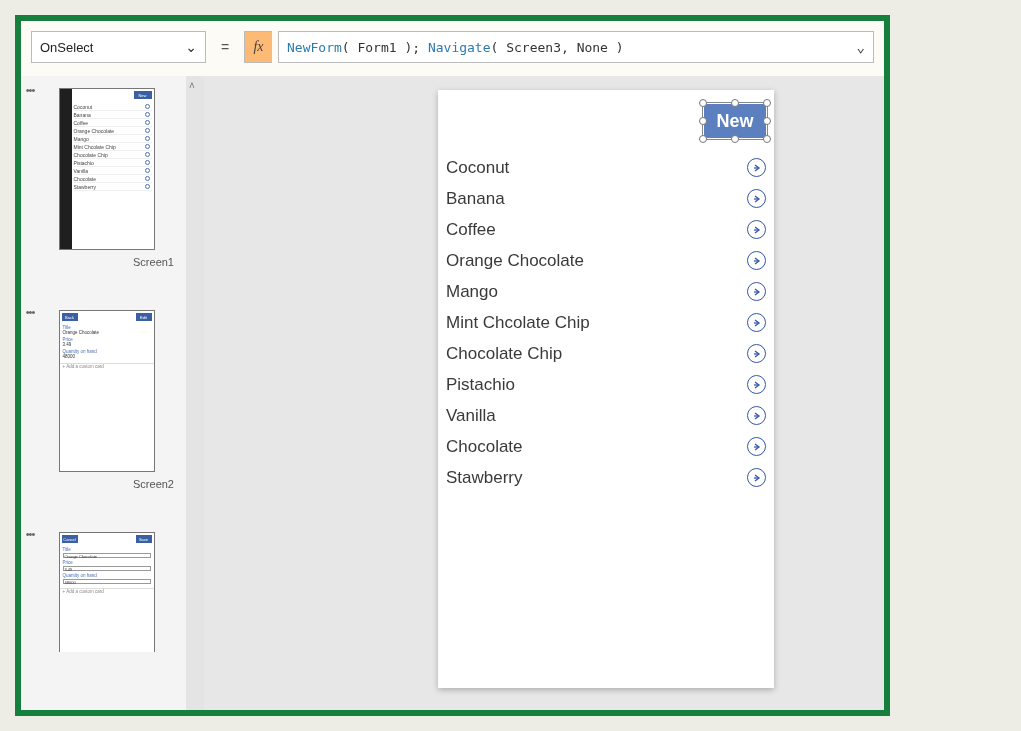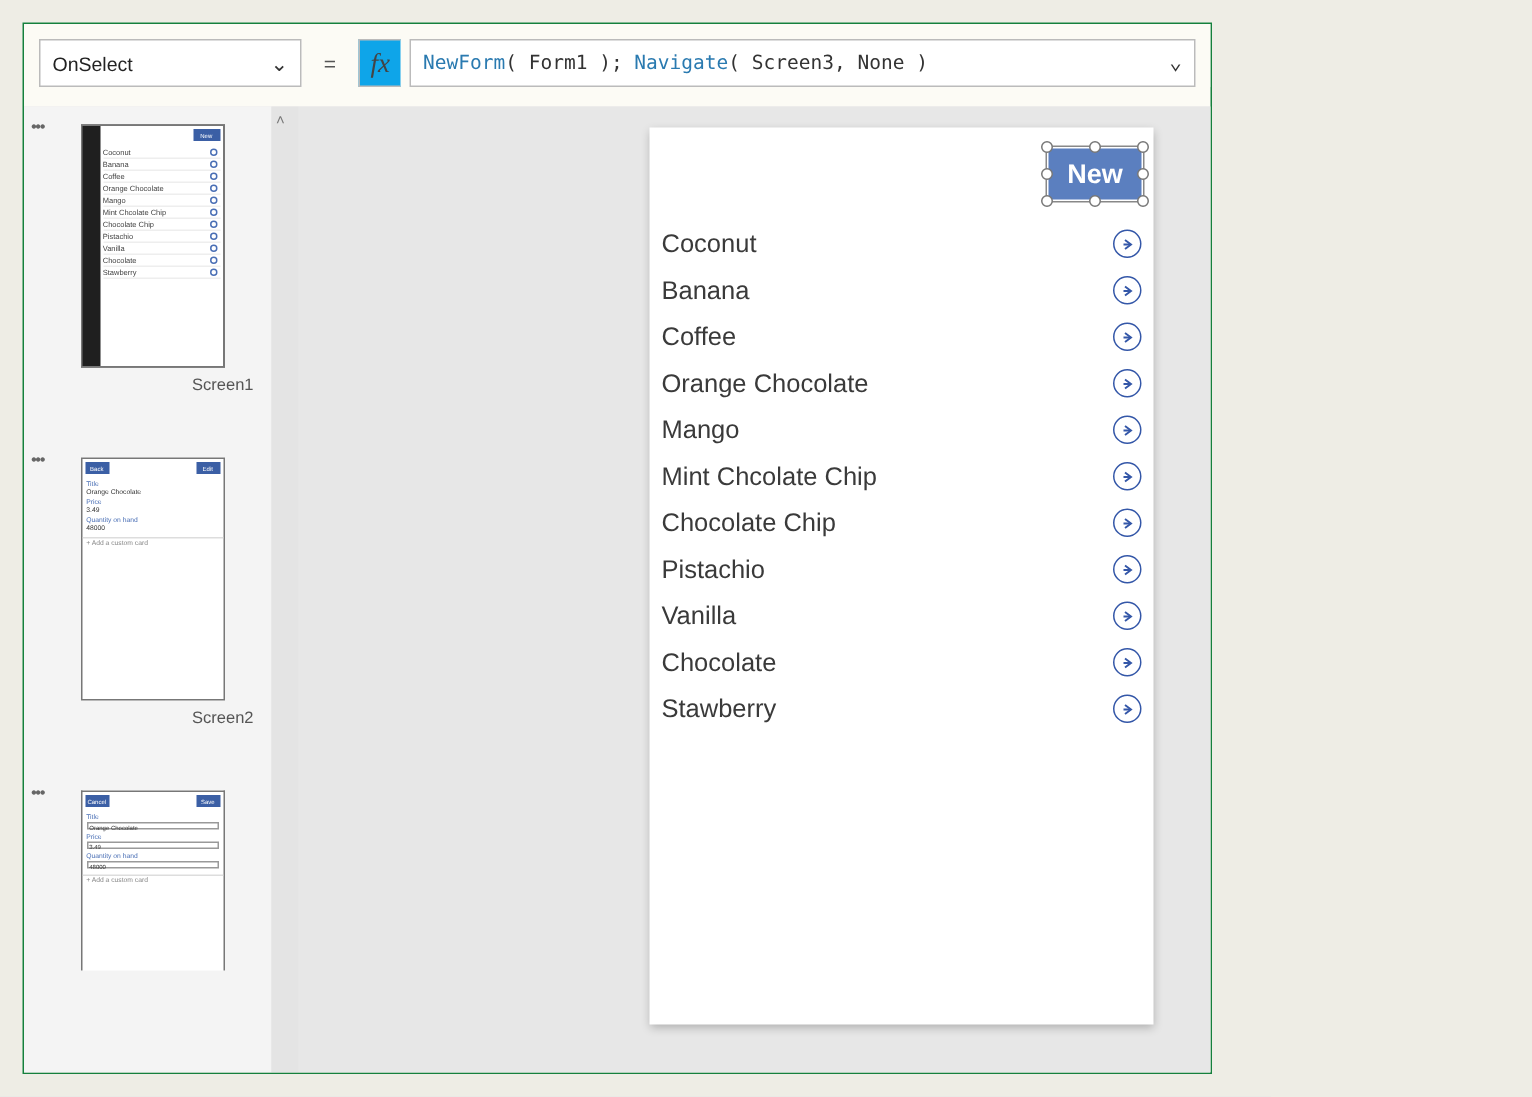--- a/index.html
+++ b/index.html
@@ -5,24 +5,24 @@
     * { box-sizing: border-box; margin: 0; padding: 0; }
     body {
       font-family: "Segoe UI", Arial, sans-serif;
       background: #eeede5;
       width: 1021px;
       height: 731px;
       overflow: hidden;
       padding: 15px;
     }
     .frame {
-      width: 793px;
+      width: 875px;
       height: 701px;
       background: #fcfbf5;
-      border: 1px solid #15803d;
+      border: 6px solid #15803d;
       position: relative;
       overflow: hidden;
     }
     
     .formula-row {
       display: flex;
       align-items: stretch;
       padding: 10px 10px 0 10px;
       gap: 6px;
       height: 42px;
@@ -45,27 +45,27 @@
       display: flex;
       align-items: center;
       justify-content: center;
       font-size: 14px;
       color: #555;
     }
     .fx-box {
       width: 28px;
       border: 1px solid #bbb;
       border-right: none;
-      background: #0ea5e9;
+      background: #fdba74;
       display: flex;
       align-items: center;
       justify-content: center;
       font-style: italic;
       font-family: "Segoe UI", serif;
-      font-size: 18px;
+      font-size: 14px;
       color: #444;
     }
     .formula-input {
       flex: 1;
       border: 1px solid #bbb;
       background: #fff;
       display: flex;
       align-items: center;
       padding: 0 8px;
       font-family: Consolas, monospace;

